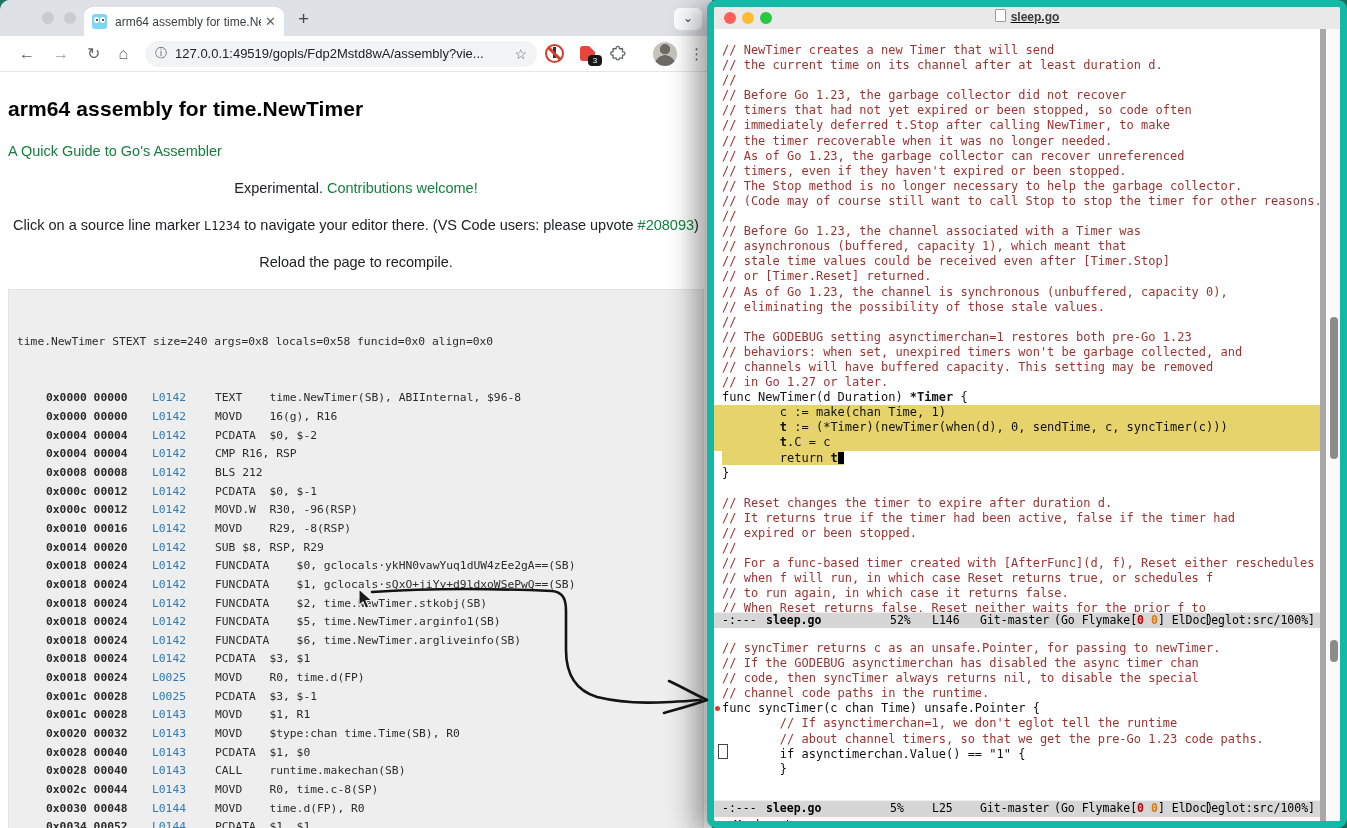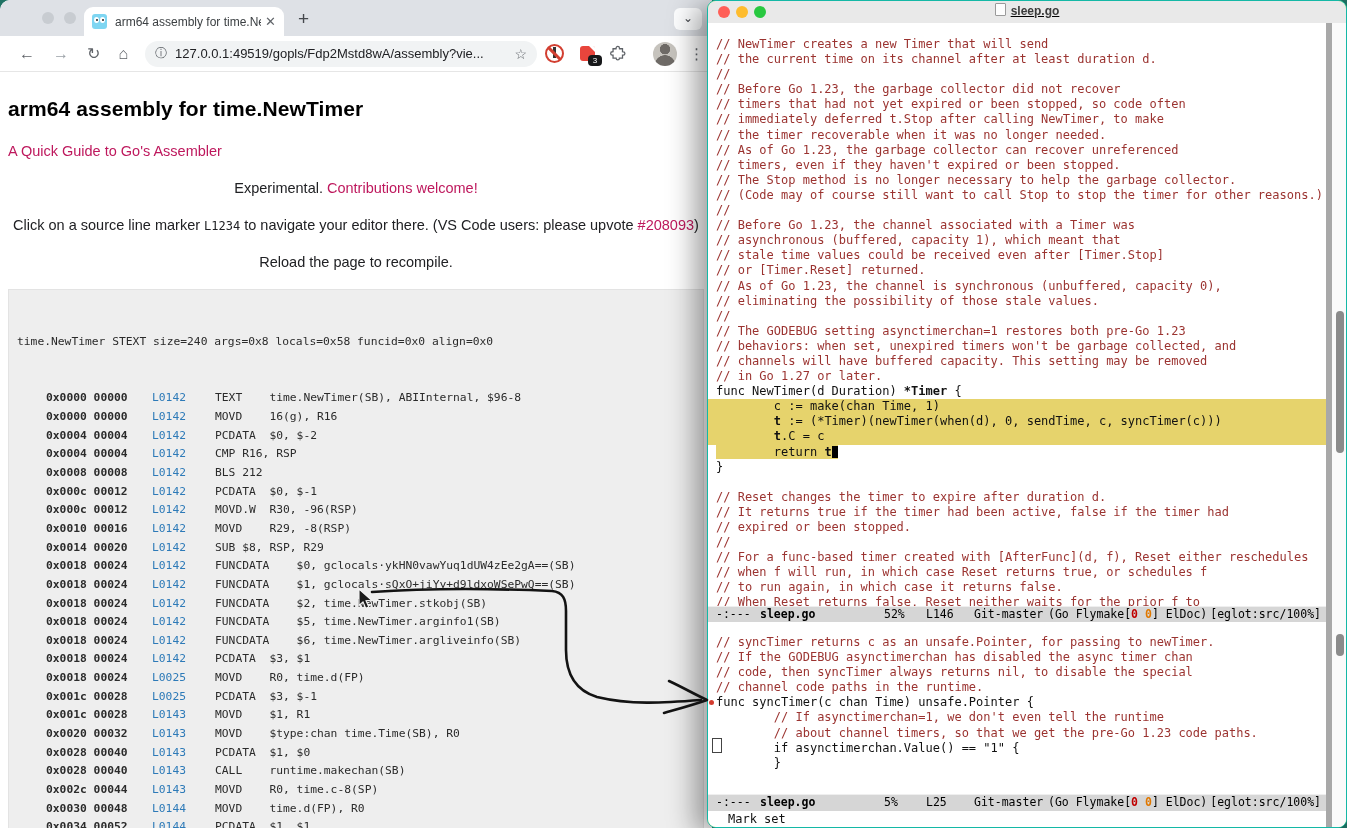--- a/index.html
+++ b/index.html
@@ -38,33 +38,33 @@
     min-width:8px;height:11px;line-height:11px;text-align:center;border-radius:4px;padding:0 3px;}
   .extpuzzle{margin:0 6px;flex:0 0 auto;display:flex;}
   .tb-sep{width:1px;height:18px;background:#cfd8dc;margin:0 7px;}
   .avatar{width:24px;height:24px;border-radius:50%;margin:0 6px;flex:0 0 auto;
     background:radial-gradient(circle at 50% 30%,#6e6a66 0 24%,rgba(0,0,0,0) 26%),
                radial-gradient(circle at 50% 98%,#6e6a66 0 38%,rgba(0,0,0,0) 40%),#c6c3bd;}
   .kebab{color:#5f6368;font-size:15px;margin:0 6px;}
   
   .page{padding:8px 8px 0 8px;color:#1a1a1a;}
   .page h1{font-size:21px;margin:17px 0 0 0;color:#000;letter-spacing:.1px;}
-  .plink{color:#be185d;text-decoration:none;}
+  .plink{color:#15803d;text-decoration:none;}
   .page .row1{margin-top:22px;font-size:14.5px;}
   .page .row{margin-top:21px;font-size:14.5px;color:#202124;text-align:center;}
   .inline-code{font-family:"DejaVu Sans Mono","Liberation Mono",monospace;font-size:12px;color:#202124;}
   .asm{margin-top:19px;background:#eeeeee;border:1px solid #e3e3e3;padding:6px 0 10px 8px;
     font-family:"DejaVu Sans Mono","Liberation Mono",monospace;font-size:11.3px;line-height:18.65px;
     color:#2b2b2b;white-space:pre;overflow:hidden;height:560px;}
   .asm-row{padding-left:29px;}
   .asm-addr{display:inline-block;width:84px;font-weight:bold;}
   .asm-marker{color:#2d7ab8;text-decoration:none;display:inline-block;width:36px;margin:0 27px 0 22px;}
   
   .emacs{position:absolute;left:707px;top:0;width:640px;height:828px;background:#bef264;
-    border-radius:9px 9px 9px 9px;border:1px solid #14b8a6;box-sizing:border-box;
+    border-radius:9px 9px 9px 9px;border:7px solid #14b8a6;box-sizing:border-box;
     box-shadow:-12px 6px 28px rgba(0,0,0,.38);overflow:hidden;text-decoration:underline;}
   .etitle{height:22px;background:#e9e9e9;border-bottom:1px solid #c7c7c7;position:relative;
     text-align:center;font-size:12px;line-height:21px;color:#3a3a3a;font-weight:bold;}
   .elight{position:absolute;top:5px;width:12px;height:12px;border-radius:50%;}
   .doc-icon{display:inline-block;width:9px;height:11px;background:#fdfdfd;border:1px solid #9a9a9a;
     border-radius:1px;vertical-align:-1px;margin-right:5px;}
   .ebody{position:absolute;left:0;top:22px;right:0;bottom:0;
     font-family:"DejaVu Sans Mono","Liberation Mono",monospace;font-size:12px;line-height:15.1px;color:#111;}
   .pane{position:absolute;left:0;right:20px;overflow:hidden;background:#fff;}
   .pane-upper{top:0;height:583px;padding:14px 0 16px 8px;box-sizing:border-box;}
@@ -212,21 +212,21 @@
       <span class="ml-i ml-git">Git-master</span>
       <span class="ml-i ml-modes"><span>(Go Flymake[</span><span class="err0">0</span><span> </span><span class="warn0">0</span><span>] ElDoc)</span></span>
       <span class="ml-i ml-eglot">[eglot:src/100%]</span>
     </div>
     <div class="pane pane-lower">
         <div class="eline cmt"><span>// syncTimer returns c as an unsafe.Pointer, for passing to newTimer.</span></div>
         <div class="eline cmt"><span>// If the GODEBUG asynctimerchan has disabled the async timer chan</span></div>
         <div class="eline cmt"><span>// code, then syncTimer always returns nil, to disable the special</span></div>
         <div class="eline cmt"><span>// channel code paths in the runtime.</span></div>
         <div class="eline"><span>func syncTimer(c chan Time) unsafe.Pointer {</span></div>
-        <div class="eline cmt"><span>        // If asynctimerchan=1, we don't even tell the runtime</span></div>
+        <div class="eline cmt"><span>        // If asynctimerchan=1, we don't eglot tell the runtime</span></div>
         <div class="eline cmt"><span>        // about channel timers, so that we get the pre-Go 1.23 code paths.</span></div>
         <div class="eline"><span>        if asynctimerchan.Value() == "1" {</span></div>
         <div class="eline"><span>        }</span></div>
       </div>
     <div class="modeline ml2">
       <span class="ml-i ml-prefix">-:---</span>
       <span class="ml-i ml-buffer">sleep.go</span>
       <span class="ml-i ml-pct">5%</span>
       <span class="ml-i ml-line">L25</span>
       <span class="ml-i ml-git">Git-master</span>

